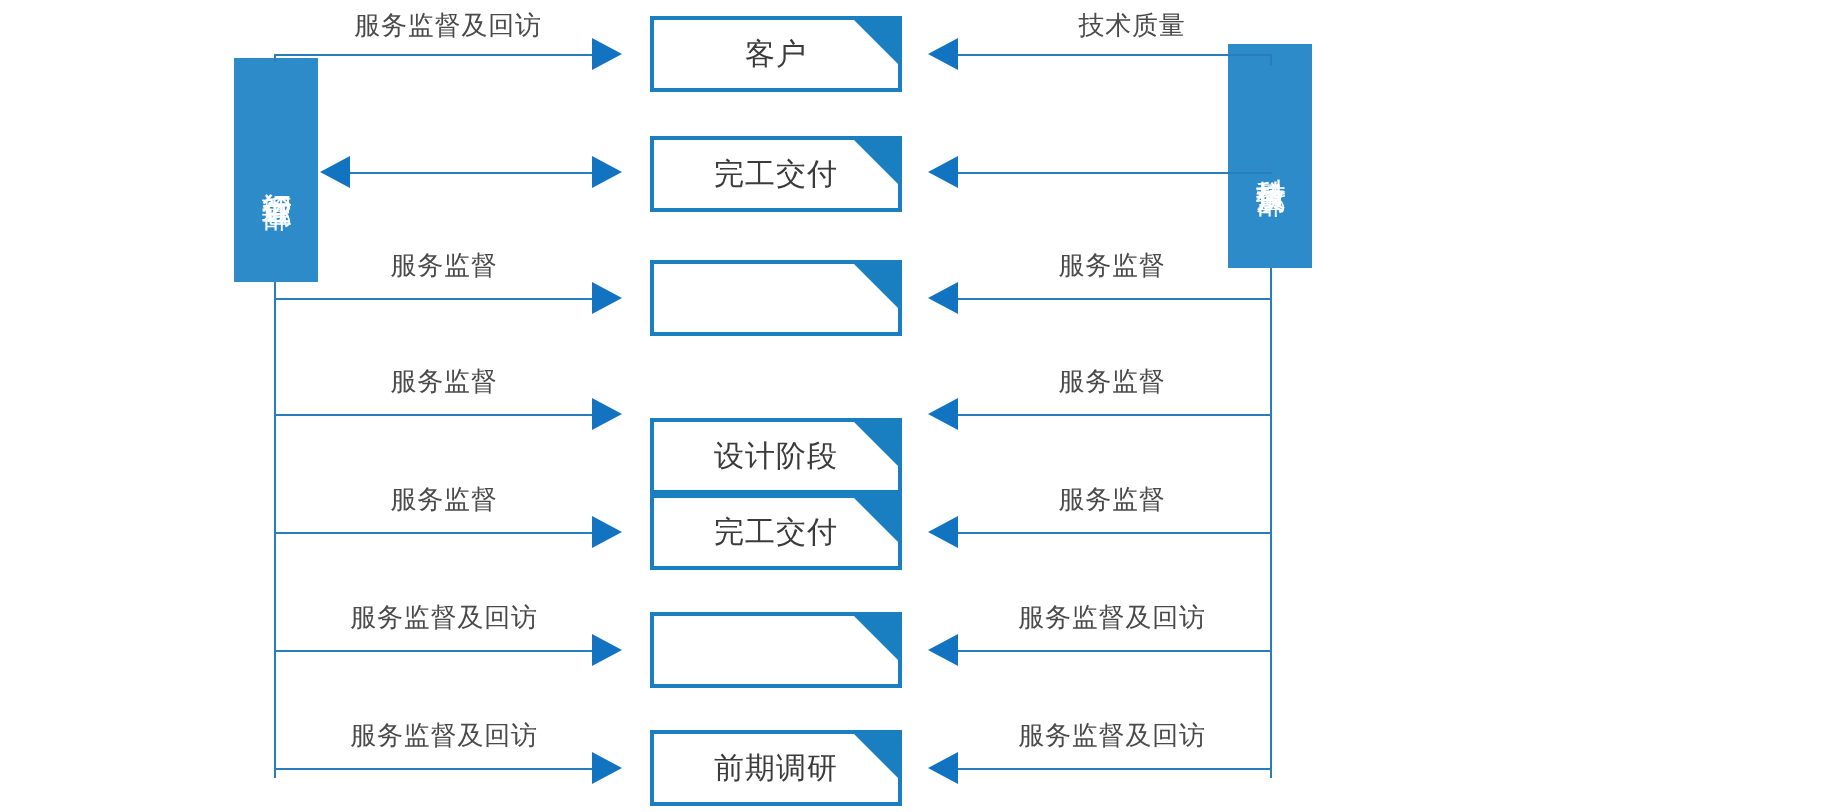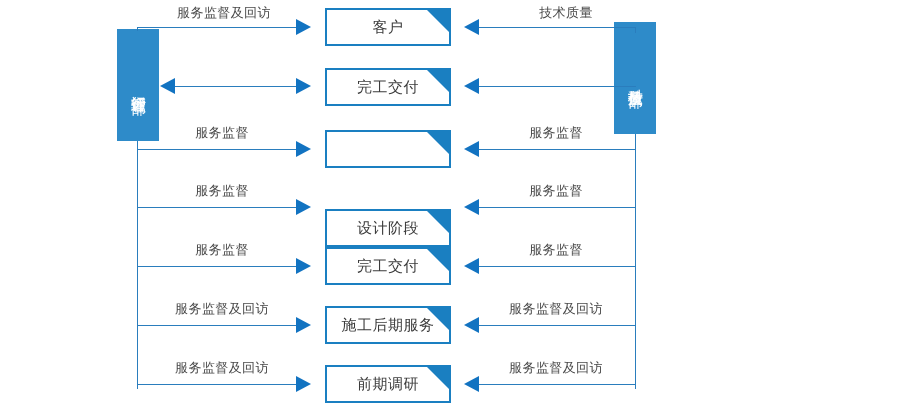--- a/index.html
+++ b/index.html
@@ -129,21 +129,20 @@
   <div class="stage-box" style="top:188px;margin-top:21px;">
     <span class="corner"></span>
     <span class="label">设计阶段</span>
   </div>
   <div class="stage-box" style="top:247px;">
     <span class="corner"></span>
     <span class="label">完工交付</span>
   </div>
   <div class="stage-box" style="top:306px;">
     <span class="corner"></span>
-    <span class="label">施工后期服务</span>
   </div>
   <div class="stage-box" style="top:365px;">
     <span class="corner"></span>
     <span class="label">前期调研</span>
   </div>
 
   <div class="vline" style="left:137px; top:27px; height:4px;"></div>
   <div class="hline" style="left:137px; top:27px; width:160px;"></div>
   <div class="arrow arrow-right" style="left:296px; top:19px;"></div>
 

